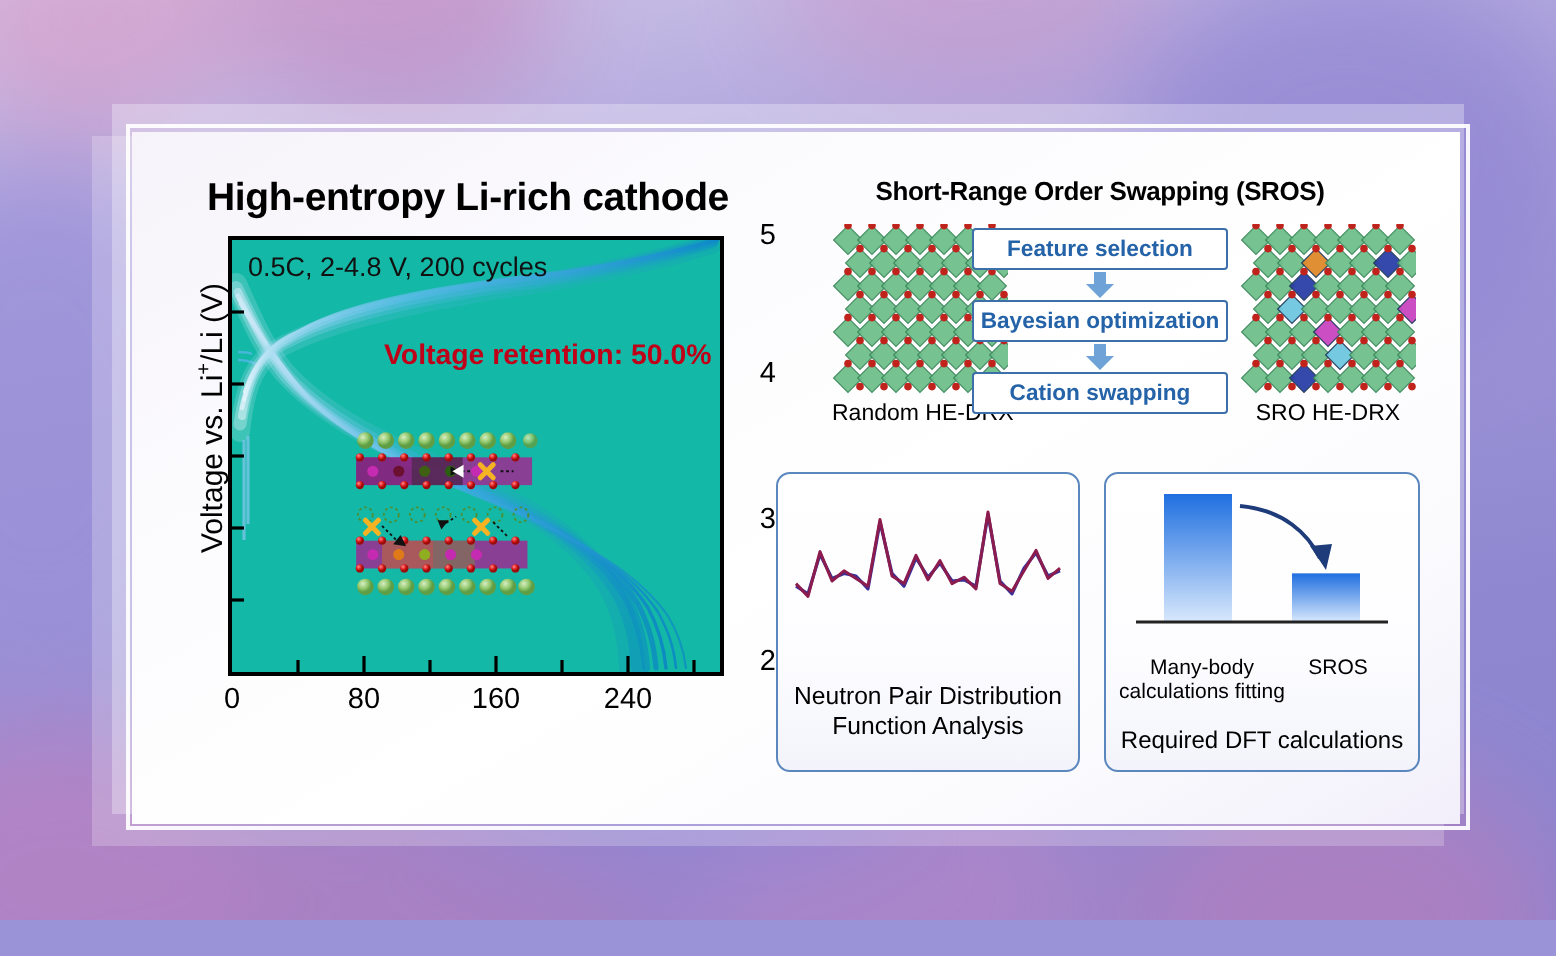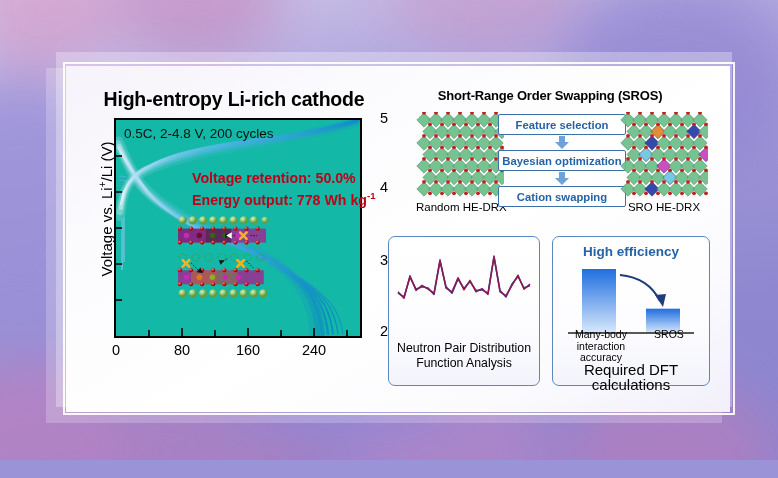--- a/index.html
+++ b/index.html
@@ -75,21 +75,21 @@
   .ytick{position:absolute;right:0;font-size:14.5px;color:#000;text-align:right;width:24px;}
   .xtick{position:absolute;top:230px;font-size:14.5px;color:#000;text-align:center;width:40px;}
 
   
   #sros-row{position:absolute;left:392px;top:112px;width:316px;height:112px;}
   .struct{position:absolute;width:88px;}
   .struct-img{width:88px;height:88px;display:block;}
   .struct-cap{
     text-align:center;font-size:11.5px;color:#000;margin-top:1px;white-space:nowrap;
   }
-  .flow{position:absolute;left:106px;top:2px;width:128px;}
+  .flow{position:absolute;left:94px;top:2px;width:128px;}
   .flow-box{
     border:1.6px solid #3d6fa8;background:#fff;border-radius:2px;
     color:#2563a8;font-weight:bold;font-size:11.3px;text-align:center;
     padding:3.5px 2px;white-space:nowrap;
   }
   .flow-arrow{display:block;margin:1px auto;}
 
   
   .rbox{
     position:absolute;border:1.7px solid #5a87bd;border-radius:7px;
@@ -338,23 +338,20 @@
           <polygon points="100,104 112,104 104,114"></polygon>
         </g>
         <polygon points="128,44 116,51 128,58" fill="#ffffff"></polygon>
       </svg>
 
       <div class="cond-label" style="left:8px;top:6px;">0.5C, 2-4.8 V, 200 cycles</div>
     </div>
 
     <div class="highlight">
       <div>Voltage retention: 50.0%</div>
-      <div>
-        <span>Energy output: 778 Wh kg</span><sup>-1</sup>
-      </div>
     </div>
   </div>
 
   <div id="sros-row">
 
     <div class="struct" style="left:0;top:0;margin-left:24px;">
       <svg class="struct-img" viewBox="0 0 88 88">
         <defs>
           <linearGradient id="octG" x1="0" y1="0" x2="1" y2="1">
             <stop offset="0%" stop-color="#a9dcc0"></stop>
@@ -622,35 +619,34 @@
       <polyline id="pdfA" fill="none" stroke="#3a2f96" stroke-width="1.6" stroke-linejoin="round" points="4.0,52.1 10.0,55.9 16.0,36.1 22.0,48.2 28.0,45.7 34.0,47.0 40.0,53.4 46.0,20.1 52.0,45.7 58.0,52.1 64.0,38.0 70.0,47.6 76.0,40.6 82.0,49.5 88.0,48.9 94.0,52.1 100.0,16.2 106.0,49.5 112.0,55.9 118.0,43.1 124.0,35.4 130.0,47.0 136.0,44.4"></polyline>
       <polyline id="pdfB" fill="none" stroke="#8c1b4e" stroke-width="1.5" stroke-linejoin="round" points="4.0,50.8 10.0,57.2 16.0,34.8 22.0,49.5 28.0,44.4 34.0,48.2 40.0,52.1 46.0,18.8 52.0,47.0 58.0,50.8 64.0,36.7 70.0,48.9 76.0,39.3 82.0,50.8 88.0,47.6 94.0,53.4 100.0,15.0 106.0,50.8 112.0,54.6 118.0,44.4 124.0,34.2 130.0,48.2 136.0,43.1"></polyline>
     </svg>
     <div class="rbox-cap" style="top:104px;">
       <div>Neutron Pair Distribution</div>
       <div>Function Analysis</div>
     </div>
   </div>
 
   <div class="rbox" id="box-efficiency">
-    <div class="rbox-title">High efficiency</div>
     <svg width="146" height="84" viewBox="0 0 146 84" style="display:block;margin:2px auto 0;">
       <defs>
         <linearGradient id="barG" x1="0" y1="0" x2="0" y2="1">
           <stop offset="0%" stop-color="#1f6fe0"></stop>
           <stop offset="100%" stop-color="#d8e8fc"></stop>
         </linearGradient>
       </defs>
       <rect id="barBig" x="24" y="8" width="34" height="64" fill="url(#barG)"></rect>
       <rect id="barSmall" x="88" y="47.68" width="34" height="24.32" fill="url(#barG)"></rect>
       <line x1="10" y1="72" x2="136" y2="72" stroke="#222" stroke-width="1.6"></line>
       <path d="M62,14 C84,16 96,28 102,40" fill="none" stroke="#1f3c7a" stroke-width="2"></path>
       <polygon points="97,34 105,46 108,33" fill="#1f3c7a"></polygon>
     </svg>
     <div class="bar-axis-lab" style="left:6px;top:92px;width:84px;">
       <div>Many-body</div>
-      <div>interaction accuracy</div>
+      <div>calculations fitting</div>
     </div>
     <div class="bar-axis-lab" style="left:88px;top:92px;width:56px;"><span>SROS</span></div>
-    <div class="rbox-cap" style="top:126px;font-size:15px;">Required DFT calculations</div>
+    <div class="rbox-cap" style="top:126px;font-size:12px;">Required DFT calculations</div>
   </div>
 
 </div>
 
 </body></html>

